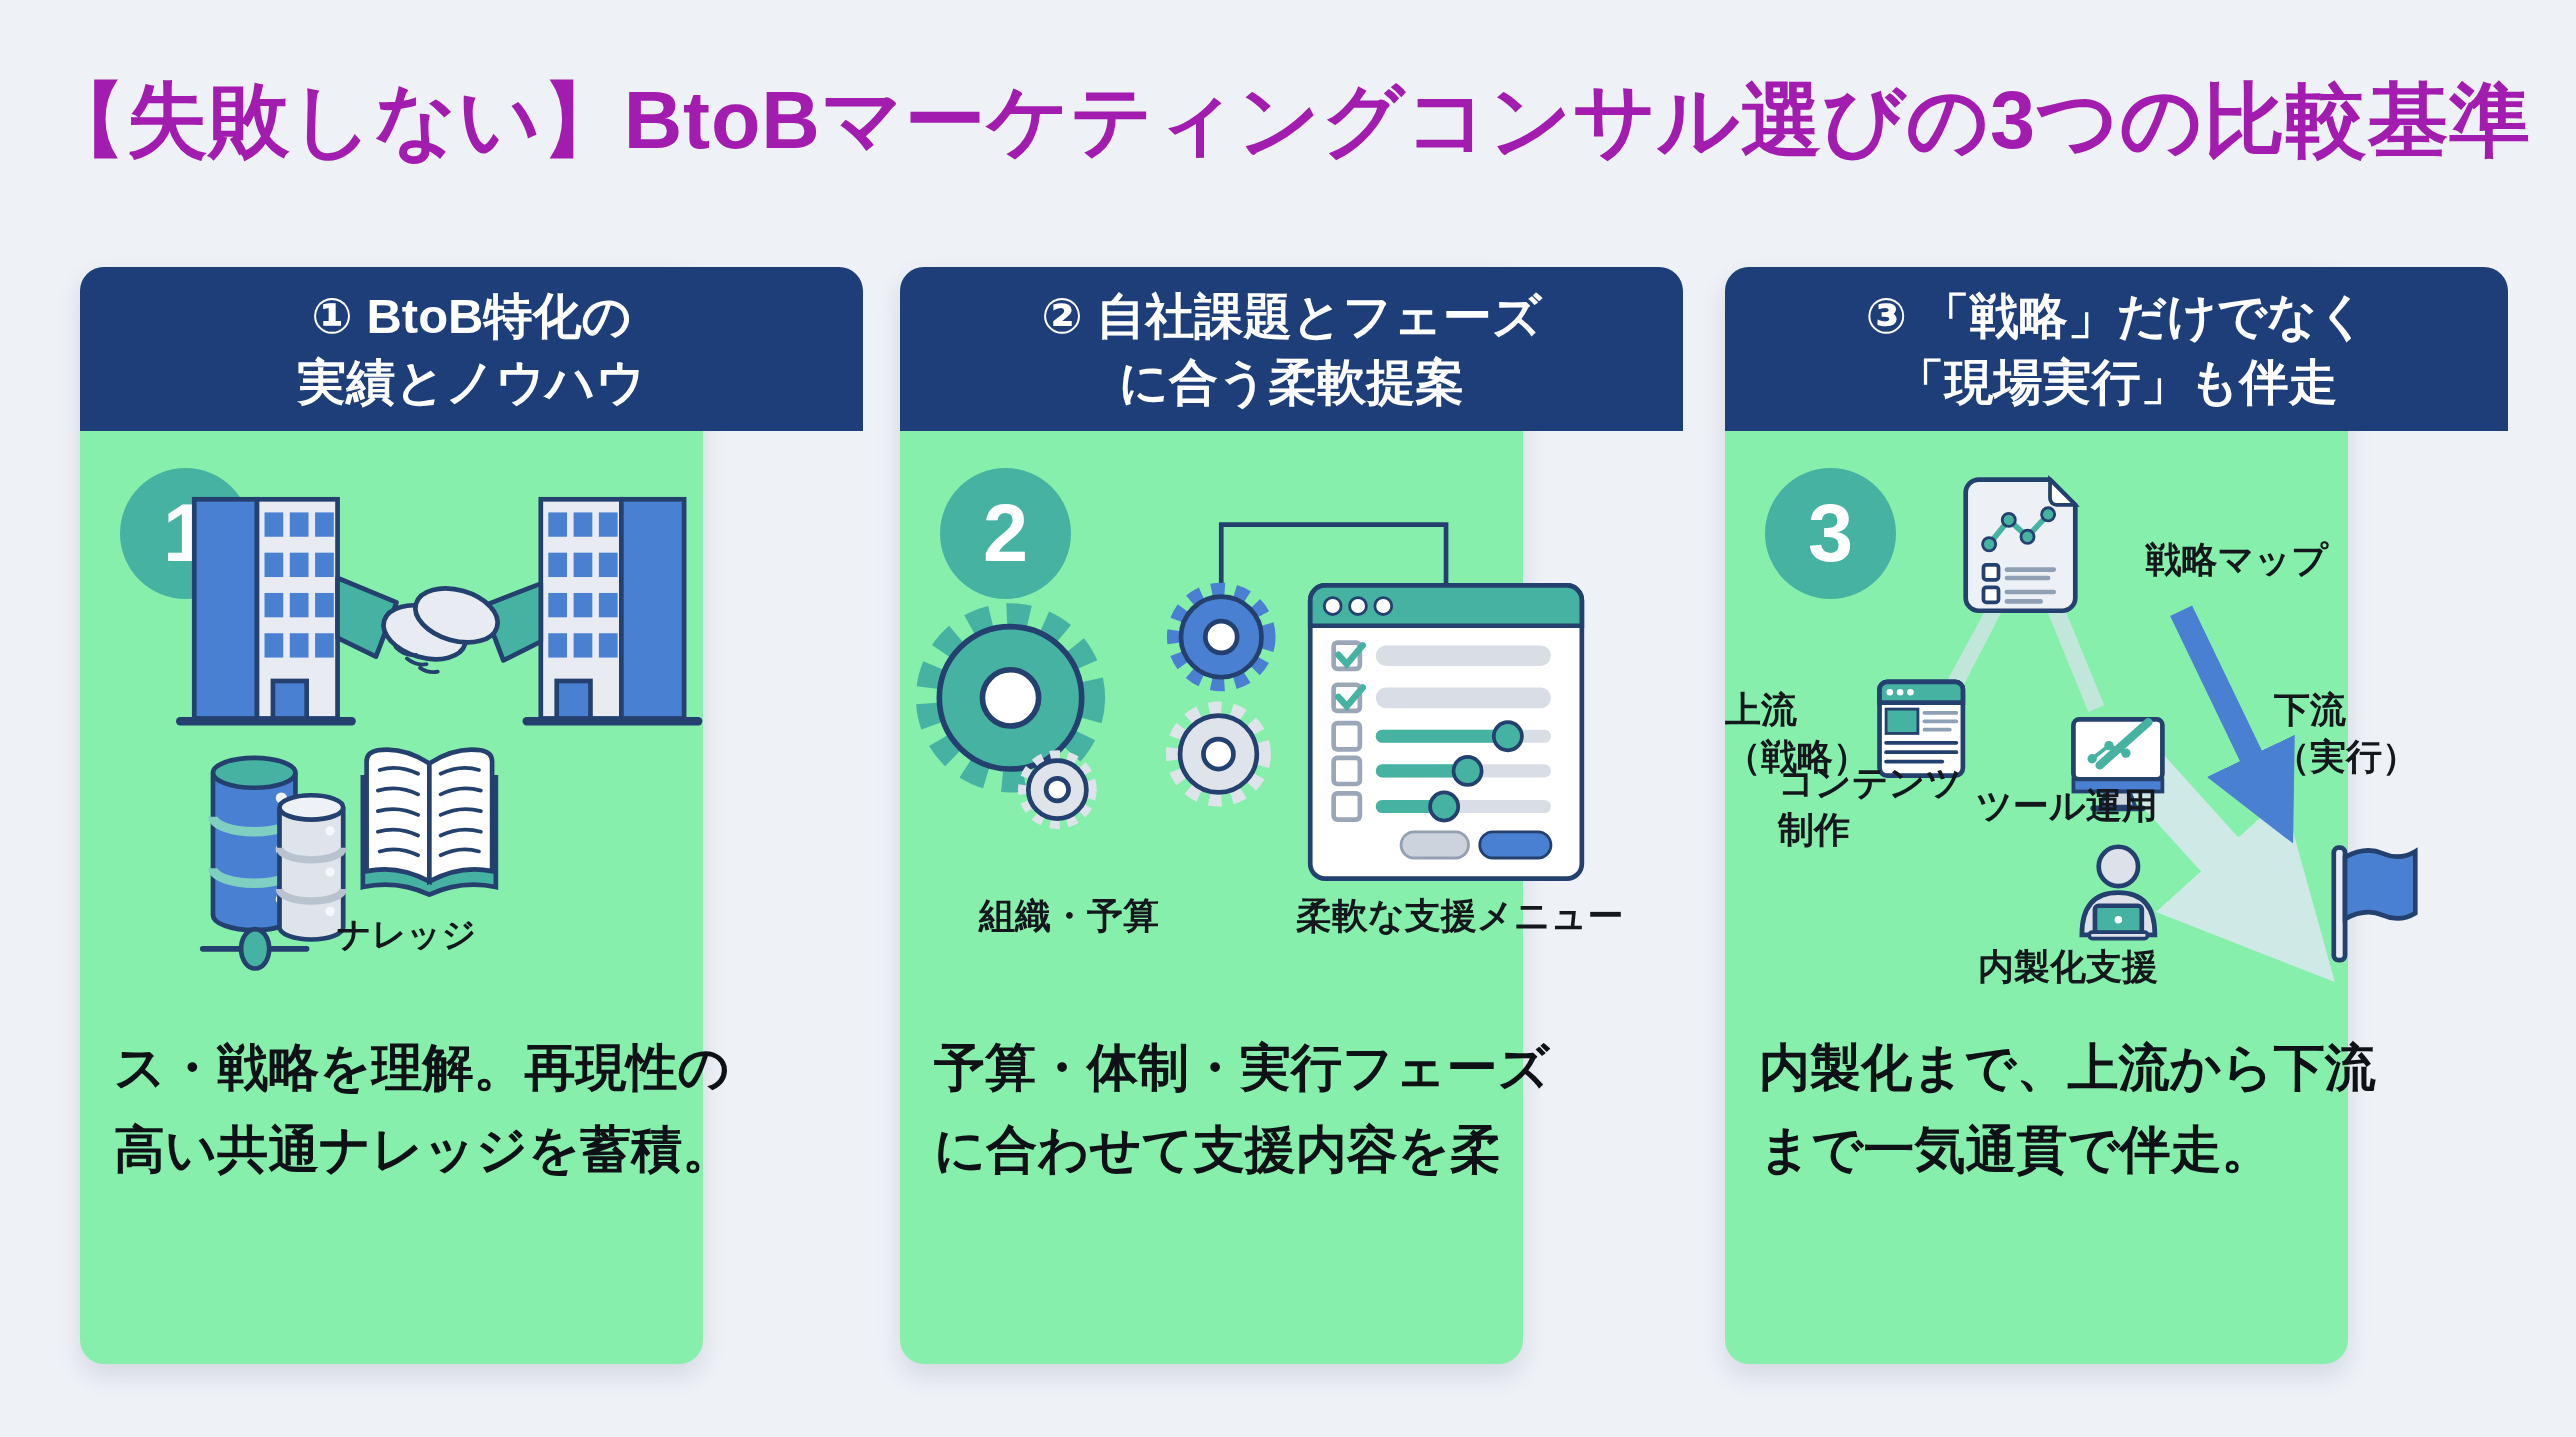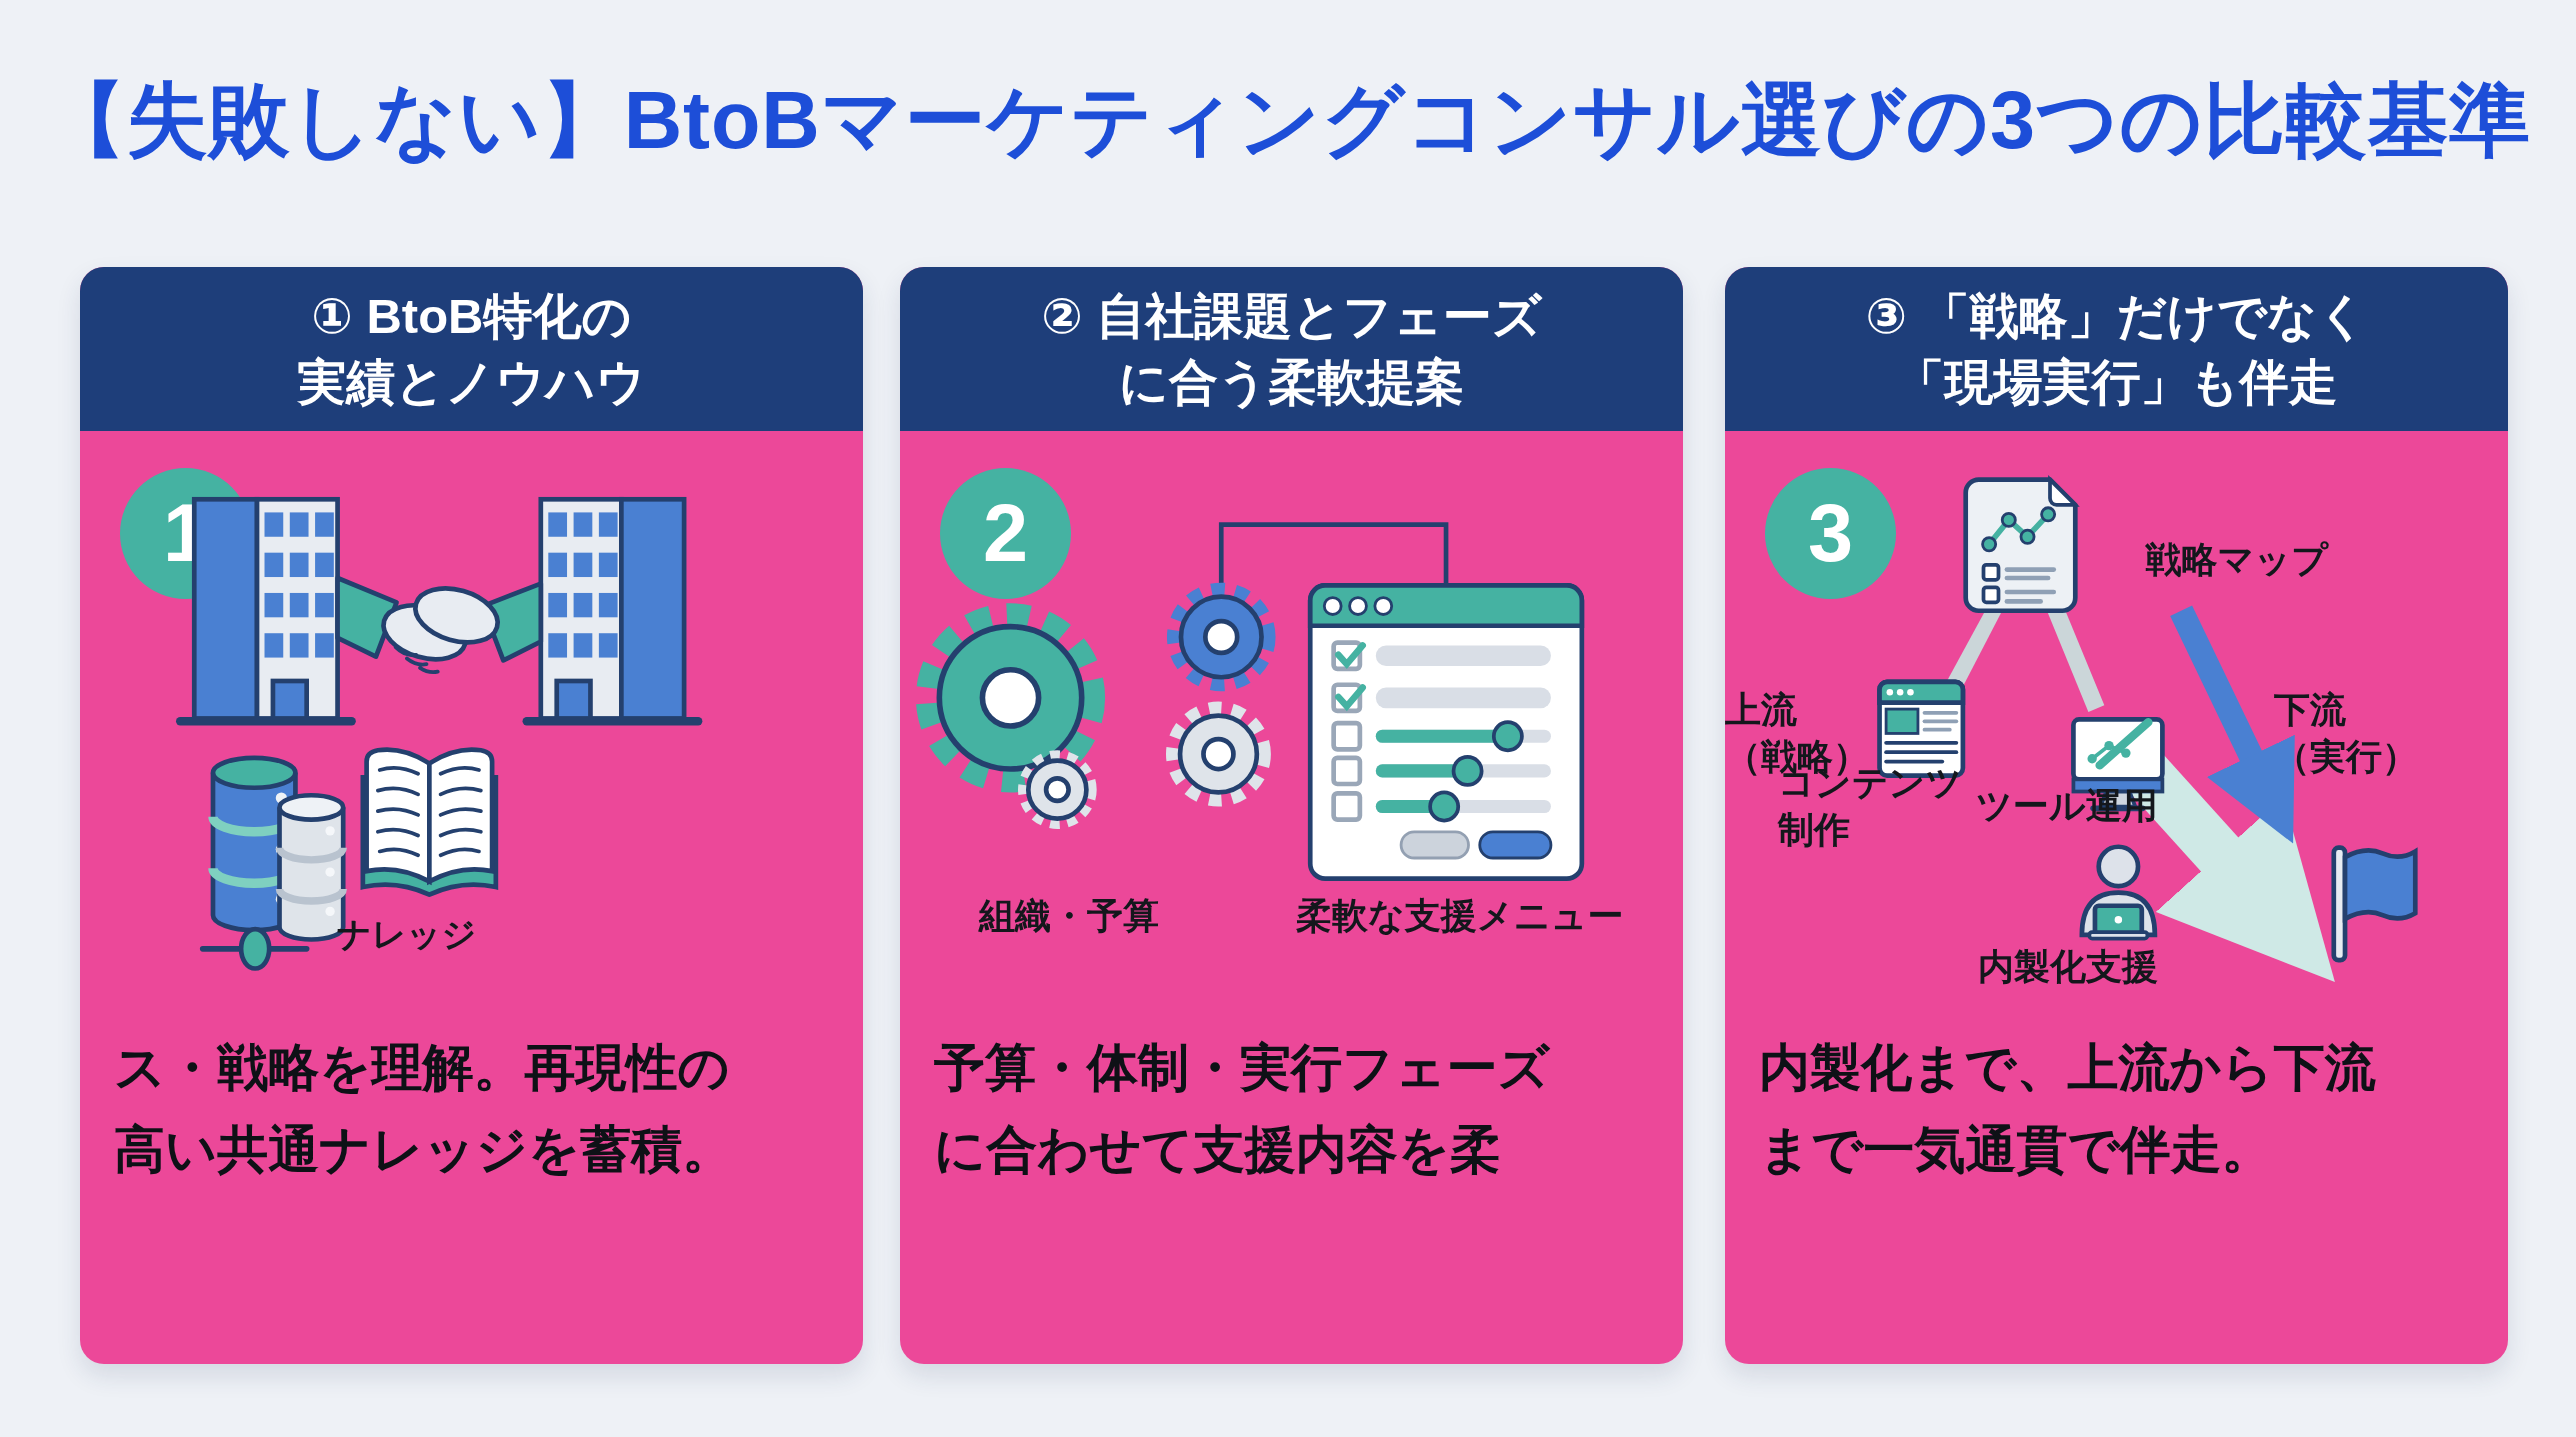--- a/index.html
+++ b/index.html
@@ -1,20 +1,20 @@
 <!DOCTYPE html>
 <html lang="ja" style="font-size:15px"><head>
 <meta charset="utf-8">
 <style>
   html,body{margin:0;padding:0;width:2576px;height:1438px;overflow:hidden;
     font-family:"Liberation Sans","DejaVu Sans",sans-serif;}
   body{background:#eef1f6;position:relative;}
   .title{position:absolute;left:0;top:67px;width:2576px;text-align:center;
-    font-size:81px;font-weight:900;color:#1d4ed8;letter-spacing:0.9px;}
-  .card{position:absolute;top:267px;width:783px;height:1097px;background:#ec4899;
+    font-size:81px;font-weight:900;color:#a21caf;letter-spacing:0.9px;}
+  .card{position:absolute;top:267px;width:623px;height:1097px;background:#86efac;
     border-radius:24px;box-shadow:0 11.2px 24px rgba(30,50,90,.12);}
   .card-header{position:absolute;top:0;left:0;width:783px;height:164px;background:#1e3e7a;
     border-radius:24px 24px 0 0;text-align:center;color:#ffffff;font-weight:800;
     font-size:49px;line-height:66px;padding-top:16px;box-sizing:border-box;}
   .badge{position:absolute;left:40px;top:201px;width:131px;height:131px;border-radius:50%;
     background:#45b2a2;color:#ffffff;font-size:81px;font-weight:800;
     display:flex;align-items:center;justify-content:center;}
   .illu{position:absolute;left:0;top:206px;width:783px;height:534px;}
   .lbl{position:absolute;font-weight:800;color:#14171c;font-size:36px;line-height:47px;text-align:left;}
   .body-text{position:absolute;left:34px;top:760px;width:721px;color:#0e1116;

